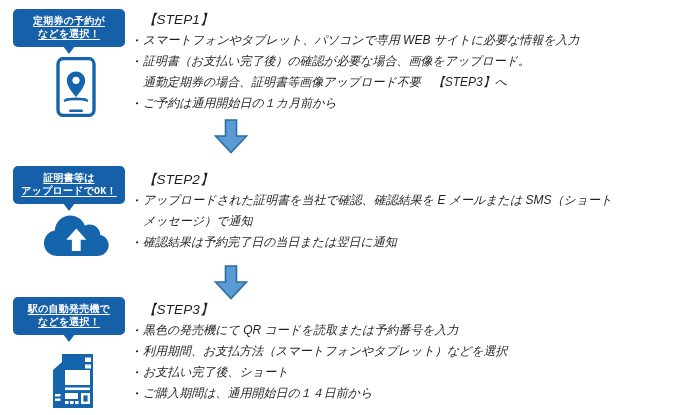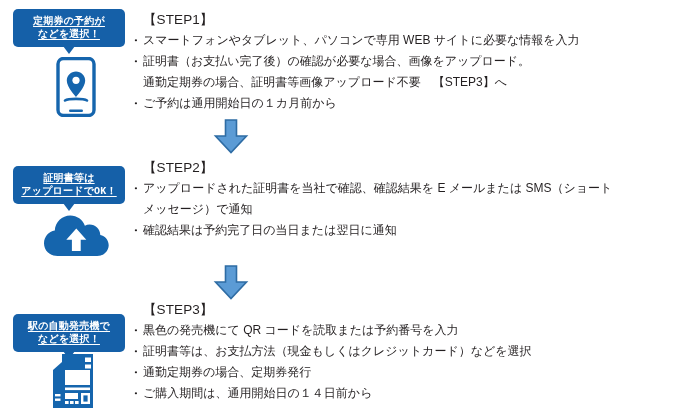--- a/index.html
+++ b/index.html
@@ -54,20 +54,21 @@
   }
 
   
   .picto { position: absolute; }
 
   
   .step-block {
     position: absolute;
     left: 131px;
     width: 560px;
+    font-style: italic;
   }
   .step-title {
     font-size: 13.5px;
     line-height: 20px;
     color: #231f20;
     letter-spacing: .1px;
     white-space: nowrap;
   }
   .step-line {
     position: relative;
@@ -134,33 +135,33 @@
 </div>
 
 <div class="picto" style="left:43px; top:211px;">
   <svg width="66" height="48" viewBox="0 0 66 48" xmlns="http://www.w3.org/2000/svg">
     <path d="M14.5 45C6.5 45 1 39.3 1 32.2c0-6.4 4.6-11.7 10.8-12.7C12.3 11.1 19 4.6 27.3 4.6c6.7 0 12.4 4.2 14.6 10.1 1.4-.7 3-1.1 4.7-1.1 5.8 0 10.5 4.6 10.7 10.3 4.8 1 8.4 5.2 8.4 10.3C65.7 39.9 60.6 45 54.3 45z" fill="#1565ad"></path>
     <path d="M33.3 17.5l10 11.3h-5.6v11.1h-8.8V28.8h-5.6z" fill="#ffffff"></path>
   </svg>
 </div>
 
 <div class="step-block" style="top:158px;">
-  <div class="step-title" style="padding-left:12px;">【STEP2】</div>
+  <div class="step-title" style="padding-left:12px;margin-top:12px;">【STEP2】</div>
   <div class="step-line bulleted">アップロードされた証明書を当社で確認、確認結果を E メールまたは SMS（ショート</div>
   <div class="step-line cont">メッセージ）で通知</div>
   <div class="step-line bulleted">確認結果は予約完了日の当日または翌日に通知</div>
 </div>
 
 <div class="down-arrow" style="left:213px; top:265px;">
   <svg width="36" height="35" viewBox="0 0 36 35" xmlns="http://www.w3.org/2000/svg">
     <polygon points="12.5,1 23.5,1 23.5,17 33.5,17 18,33.5 2.5,17 12.5,17" fill="#5b9bd5" stroke="#2e6ca4" stroke-width="1.6" stroke-linejoin="miter"></polygon>
   </svg>
 </div>
 
-<div class="badge" style="top:314px;">
+<div class="badge" style="top:297px;">
   <span class="badge-line">駅の自動発売機で</span>
   <span class="badge-line">などを選択！</span>
   <span class="badge-tail"></span>
 </div>
 
 <div class="picto" style="left:50px; top:352px;">
   <svg width="48" height="58" viewBox="0 0 48 58" xmlns="http://www.w3.org/2000/svg">
 
     <path d="M3 18 L12 10 L12 56 L3 56 Z" fill="#1565ad"></path>
 
@@ -182,16 +183,16 @@
     <rect x="33.4" y="43.4" width="4.2" height="6.2" fill="#1565ad"></rect>
 
     <rect x="5" y="42" width="5.5" height="2.4" fill="#ffffff"></rect>
     <rect x="5" y="46.5" width="5.5" height="2.4" fill="#ffffff"></rect>
   </svg>
 </div>
 
 <div class="step-block" style="top:300px;">
   <div class="step-title" style="padding-left:12px;">【STEP3】</div>
   <div class="step-line bulleted">黒色の発売機にて QR コードを読取または予約番号を入力</div>
-  <div class="step-line bulleted">証明書等は、お支払方法（現金もしくはクレジットカード）などを選択</div>
-  <div class="step-line bulleted">通勤定期券の場合、定期券発行</div>
+  <div class="step-line bulleted">利用期間、お支払方法（スマートフォンやタブレット）などを選択</div>
+  <div class="step-line bulleted">お支払い完了後、ショート</div>
   <div class="step-line bulleted">ご購入期間は、通用開始日の１４日前から</div>
 </div>
 
 </body></html>

